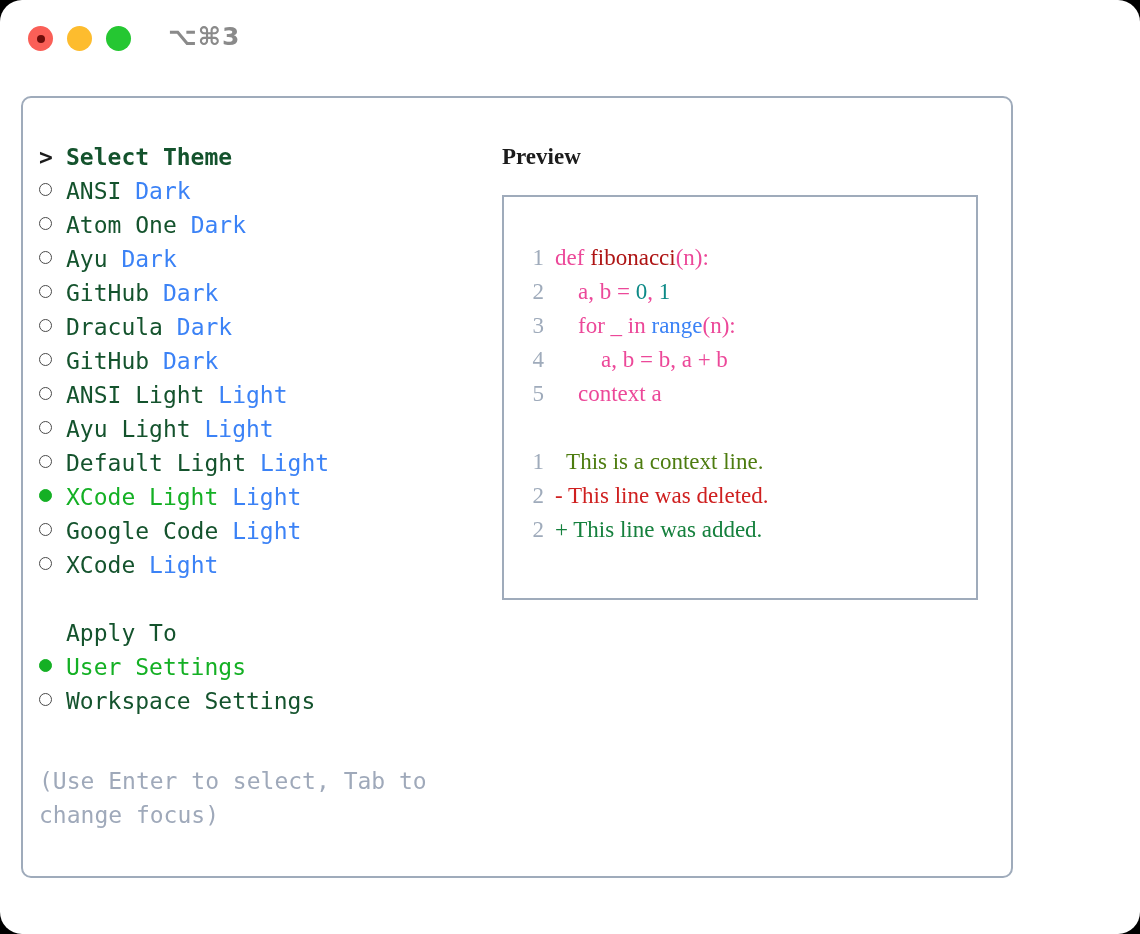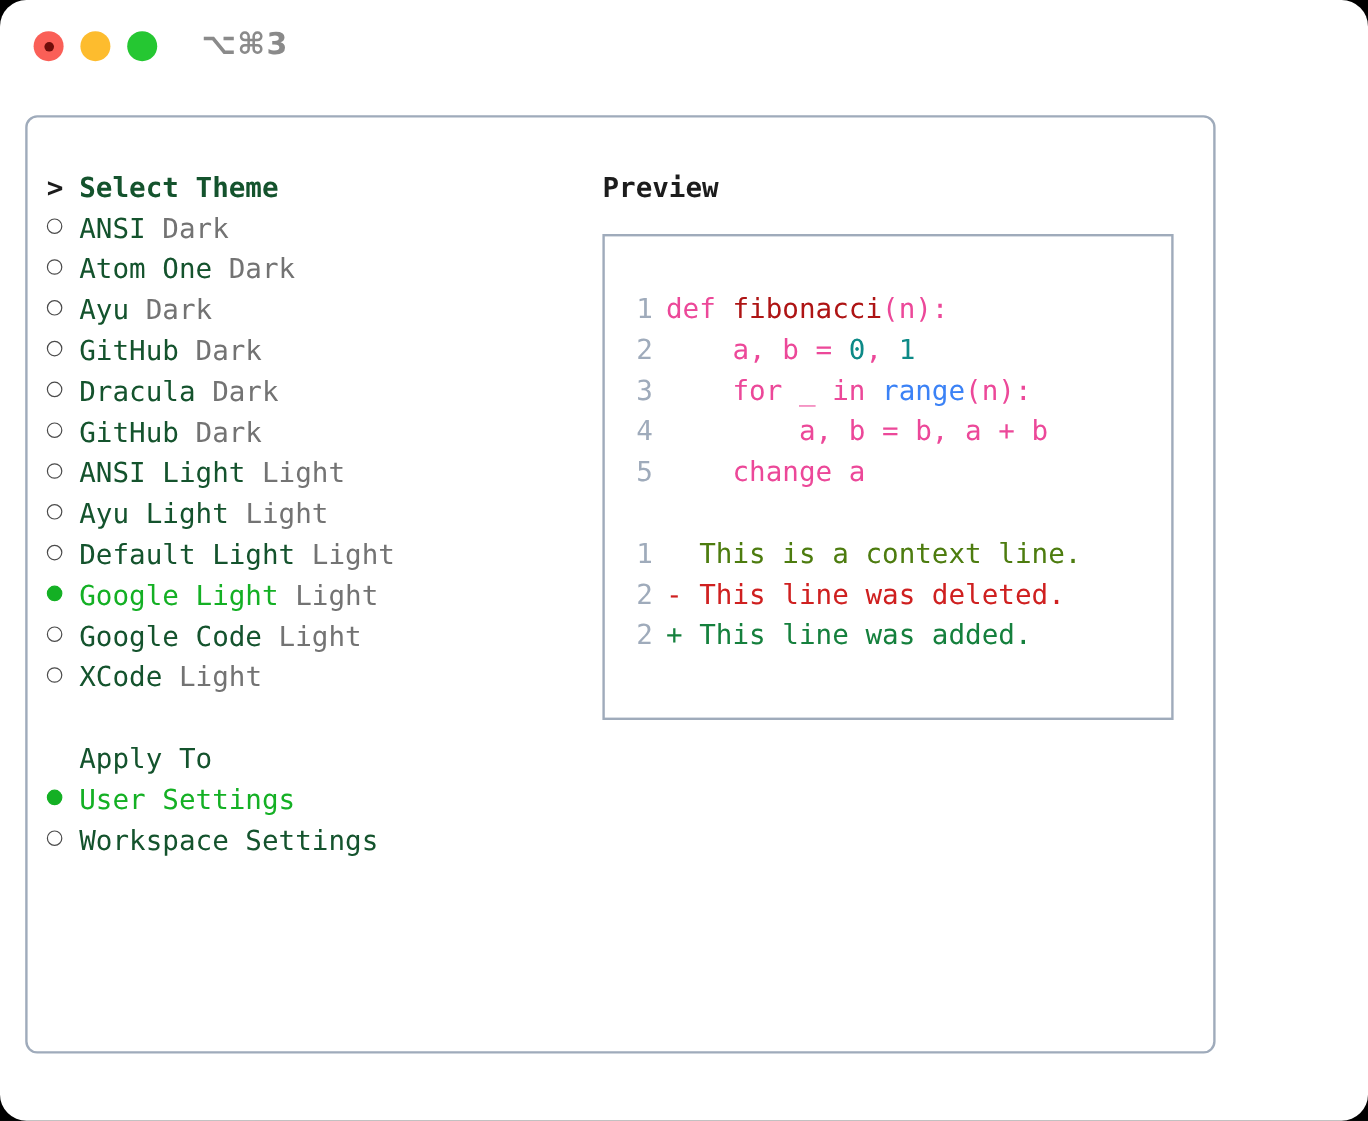--- a/index.html
+++ b/index.html
@@ -114,39 +114,40 @@
     position: relative;
     top: -3px;
   }
   .bullet-dot.filled {
     background: #14b024;
     border-color: #14b024;
   }
   .row.header { font-weight: bold; }
   .row.selected .label { color: #14b024; }
   .label { color: #14532d; }
-  .variant { color: #737373; }
+  .variant { color: #3b82f6; }
   .gap { height: 34px; }
 
   #hint {
     position: absolute;
     left: 16px;
     top: 666px;
     width: 420px;
     font-size: 23px;
     line-height: 34px;
     color: #9fa9ba;
   }
 
   
   #right-col {
     position: absolute;
     left: 479px;
     top: 46px;
     width: 490px;
+    font-family: Liberation Serif, serif;
   }
   #preview-title {
     font-size: 23px;
     font-weight: bold;
     color: #1c1c1c;
     margin-bottom: 25px;
   }
   #code-box {
     width: 476px;
     height: 405px;
@@ -201,47 +202,48 @@
       <div id="theme-items">
           <div class="row"><span class="marker"><span class="bullet-dot"></span></span><span class="label">ANSI </span><span class="variant">Dark</span></div>
           <div class="row"><span class="marker"><span class="bullet-dot"></span></span><span class="label">Atom One </span><span class="variant">Dark</span></div>
           <div class="row"><span class="marker"><span class="bullet-dot"></span></span><span class="label">Ayu </span><span class="variant">Dark</span></div>
           <div class="row"><span class="marker"><span class="bullet-dot"></span></span><span class="label">GitHub </span><span class="variant">Dark</span></div>
           <div class="row"><span class="marker"><span class="bullet-dot"></span></span><span class="label">Dracula </span><span class="variant">Dark</span></div>
           <div class="row"><span class="marker"><span class="bullet-dot"></span></span><span class="label">GitHub </span><span class="variant">Dark</span></div>
           <div class="row"><span class="marker"><span class="bullet-dot"></span></span><span class="label">ANSI Light </span><span class="variant">Light</span></div>
           <div class="row"><span class="marker"><span class="bullet-dot"></span></span><span class="label">Ayu Light </span><span class="variant">Light</span></div>
           <div class="row"><span class="marker"><span class="bullet-dot"></span></span><span class="label">Default Light </span><span class="variant">Light</span></div>
-          <div class="row selected"><span class="marker"><span class="bullet-dot filled"></span></span><span class="label">Google Light </span><span class="variant">Light</span></div>
+          <div class="row selected"><span class="marker"><span class="bullet-dot filled"></span></span><span class="label">XCode Light </span><span class="variant">Light</span></div>
           <div class="row"><span class="marker"><span class="bullet-dot"></span></span><span class="label">Google Code </span><span class="variant">Light</span></div>
           <div class="row"><span class="marker"><span class="bullet-dot"></span></span><span class="label">XCode </span><span class="variant">Light</span></div>
         </div>
 
       <div class="gap"></div>
 
       <div class="row">
         <span class="marker empty"> </span><span class="label">Apply To</span>
       </div>
 
       <div id="apply-items">
           <div class="row selected"><span class="marker"><span class="bullet-dot filled"></span></span><span class="label">User Settings</span></div>
           <div class="row"><span class="marker"><span class="bullet-dot"></span></span><span class="label">Workspace Settings</span></div>
         </div>
     </div>
 
+    <div id="hint">(Use Enter to select, Tab to change focus)</div>
 
     <div id="right-col">
       <div id="preview-title">Preview</div>
       <div id="code-box">
         <div id="code-lines">
             <div class="code-line"><span class="lineno">1</span><span class="codetext">def </span><span class="tok-fn">fibonacci</span><span class="codetext">(n):</span></div>
             <div class="code-line"><span class="lineno">2</span><span class="codetext">    a, b = </span><span class="tok-num">0</span><span class="codetext">, </span><span class="tok-num">1</span></div>
             <div class="code-line"><span class="lineno">3</span><span class="codetext">    for _ in </span><span class="tok-blue">range</span><span class="codetext">(n):</span></div>
             <div class="code-line"><span class="lineno">4</span><span class="codetext">        a, b = b, a + b</span></div>
-            <div class="code-line"><span class="lineno">5</span><span class="codetext">    change a</span></div>
+            <div class="code-line"><span class="lineno">5</span><span class="codetext">    context a</span></div>
           </div>
         <div class="blank-line"></div>
         <div id="diff-lines">
             <div class="code-line"><span class="lineno">1</span><span class="diff-ctx">  This is a context line.</span></div>
             <div class="code-line"><span class="lineno">2</span><span class="diff-del">- This line was deleted.</span></div>
             <div class="code-line"><span class="lineno">2</span><span class="diff-add">+ This line was added.</span></div>
           </div>
       </div>
     </div>
 

